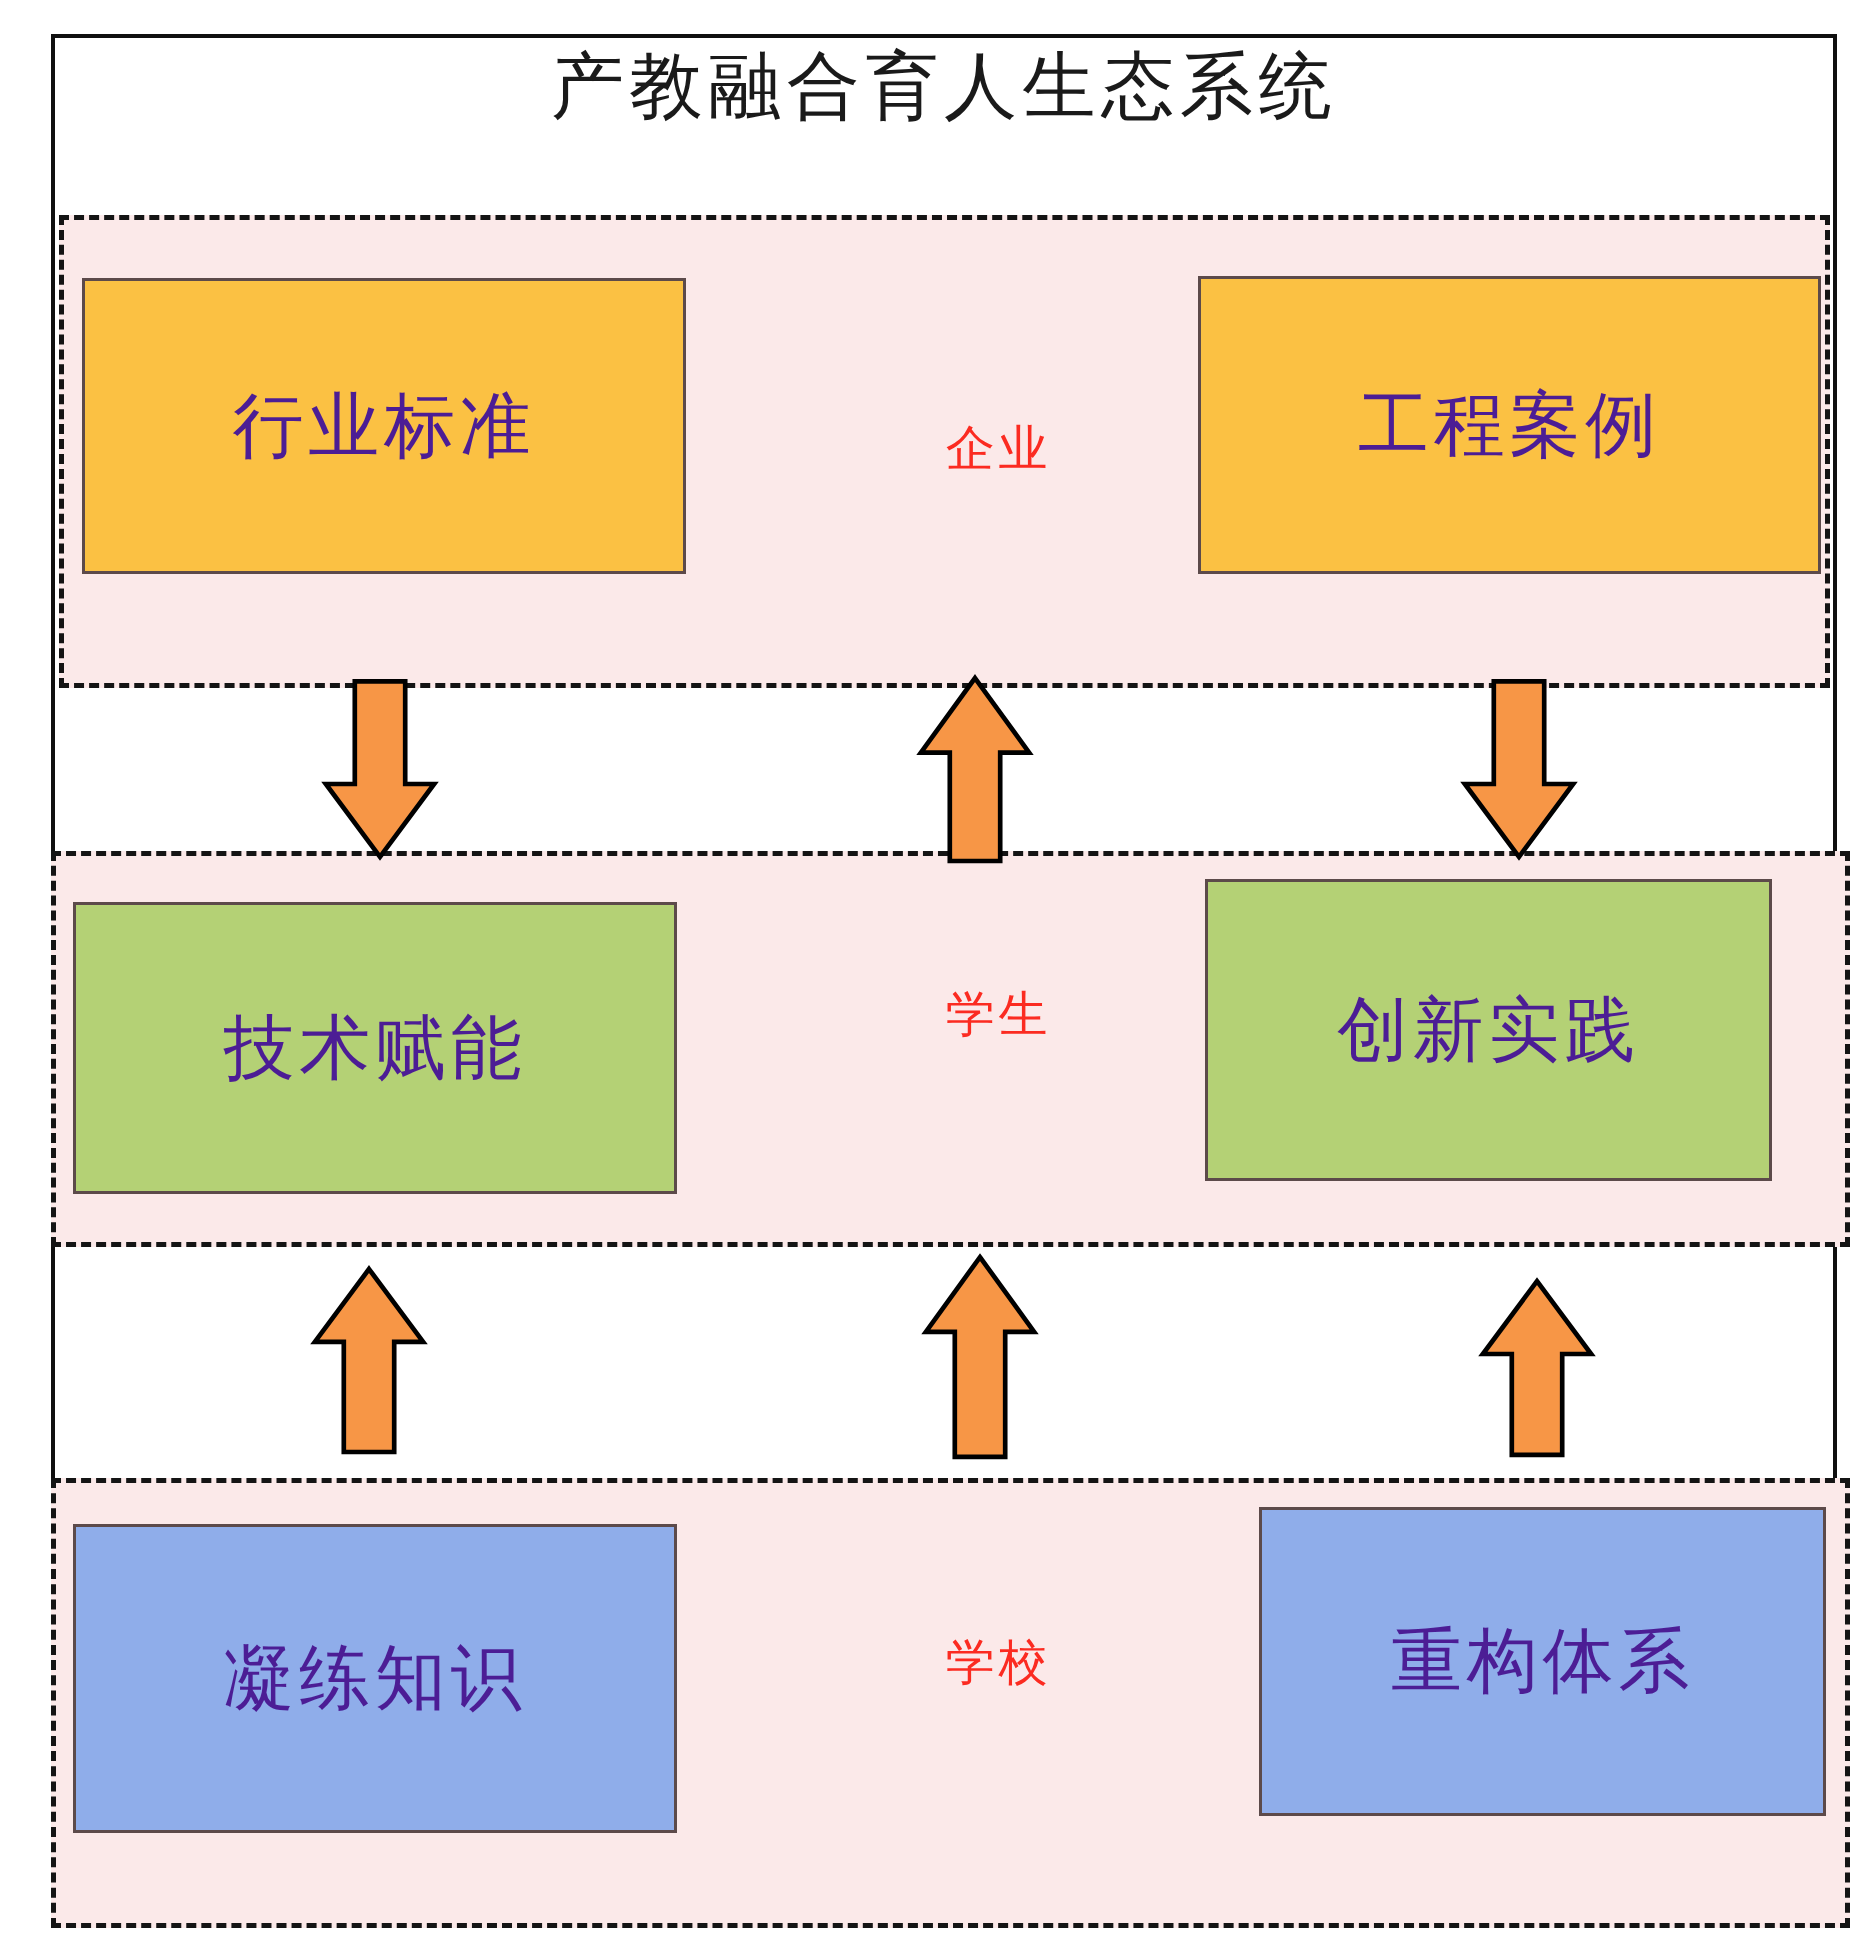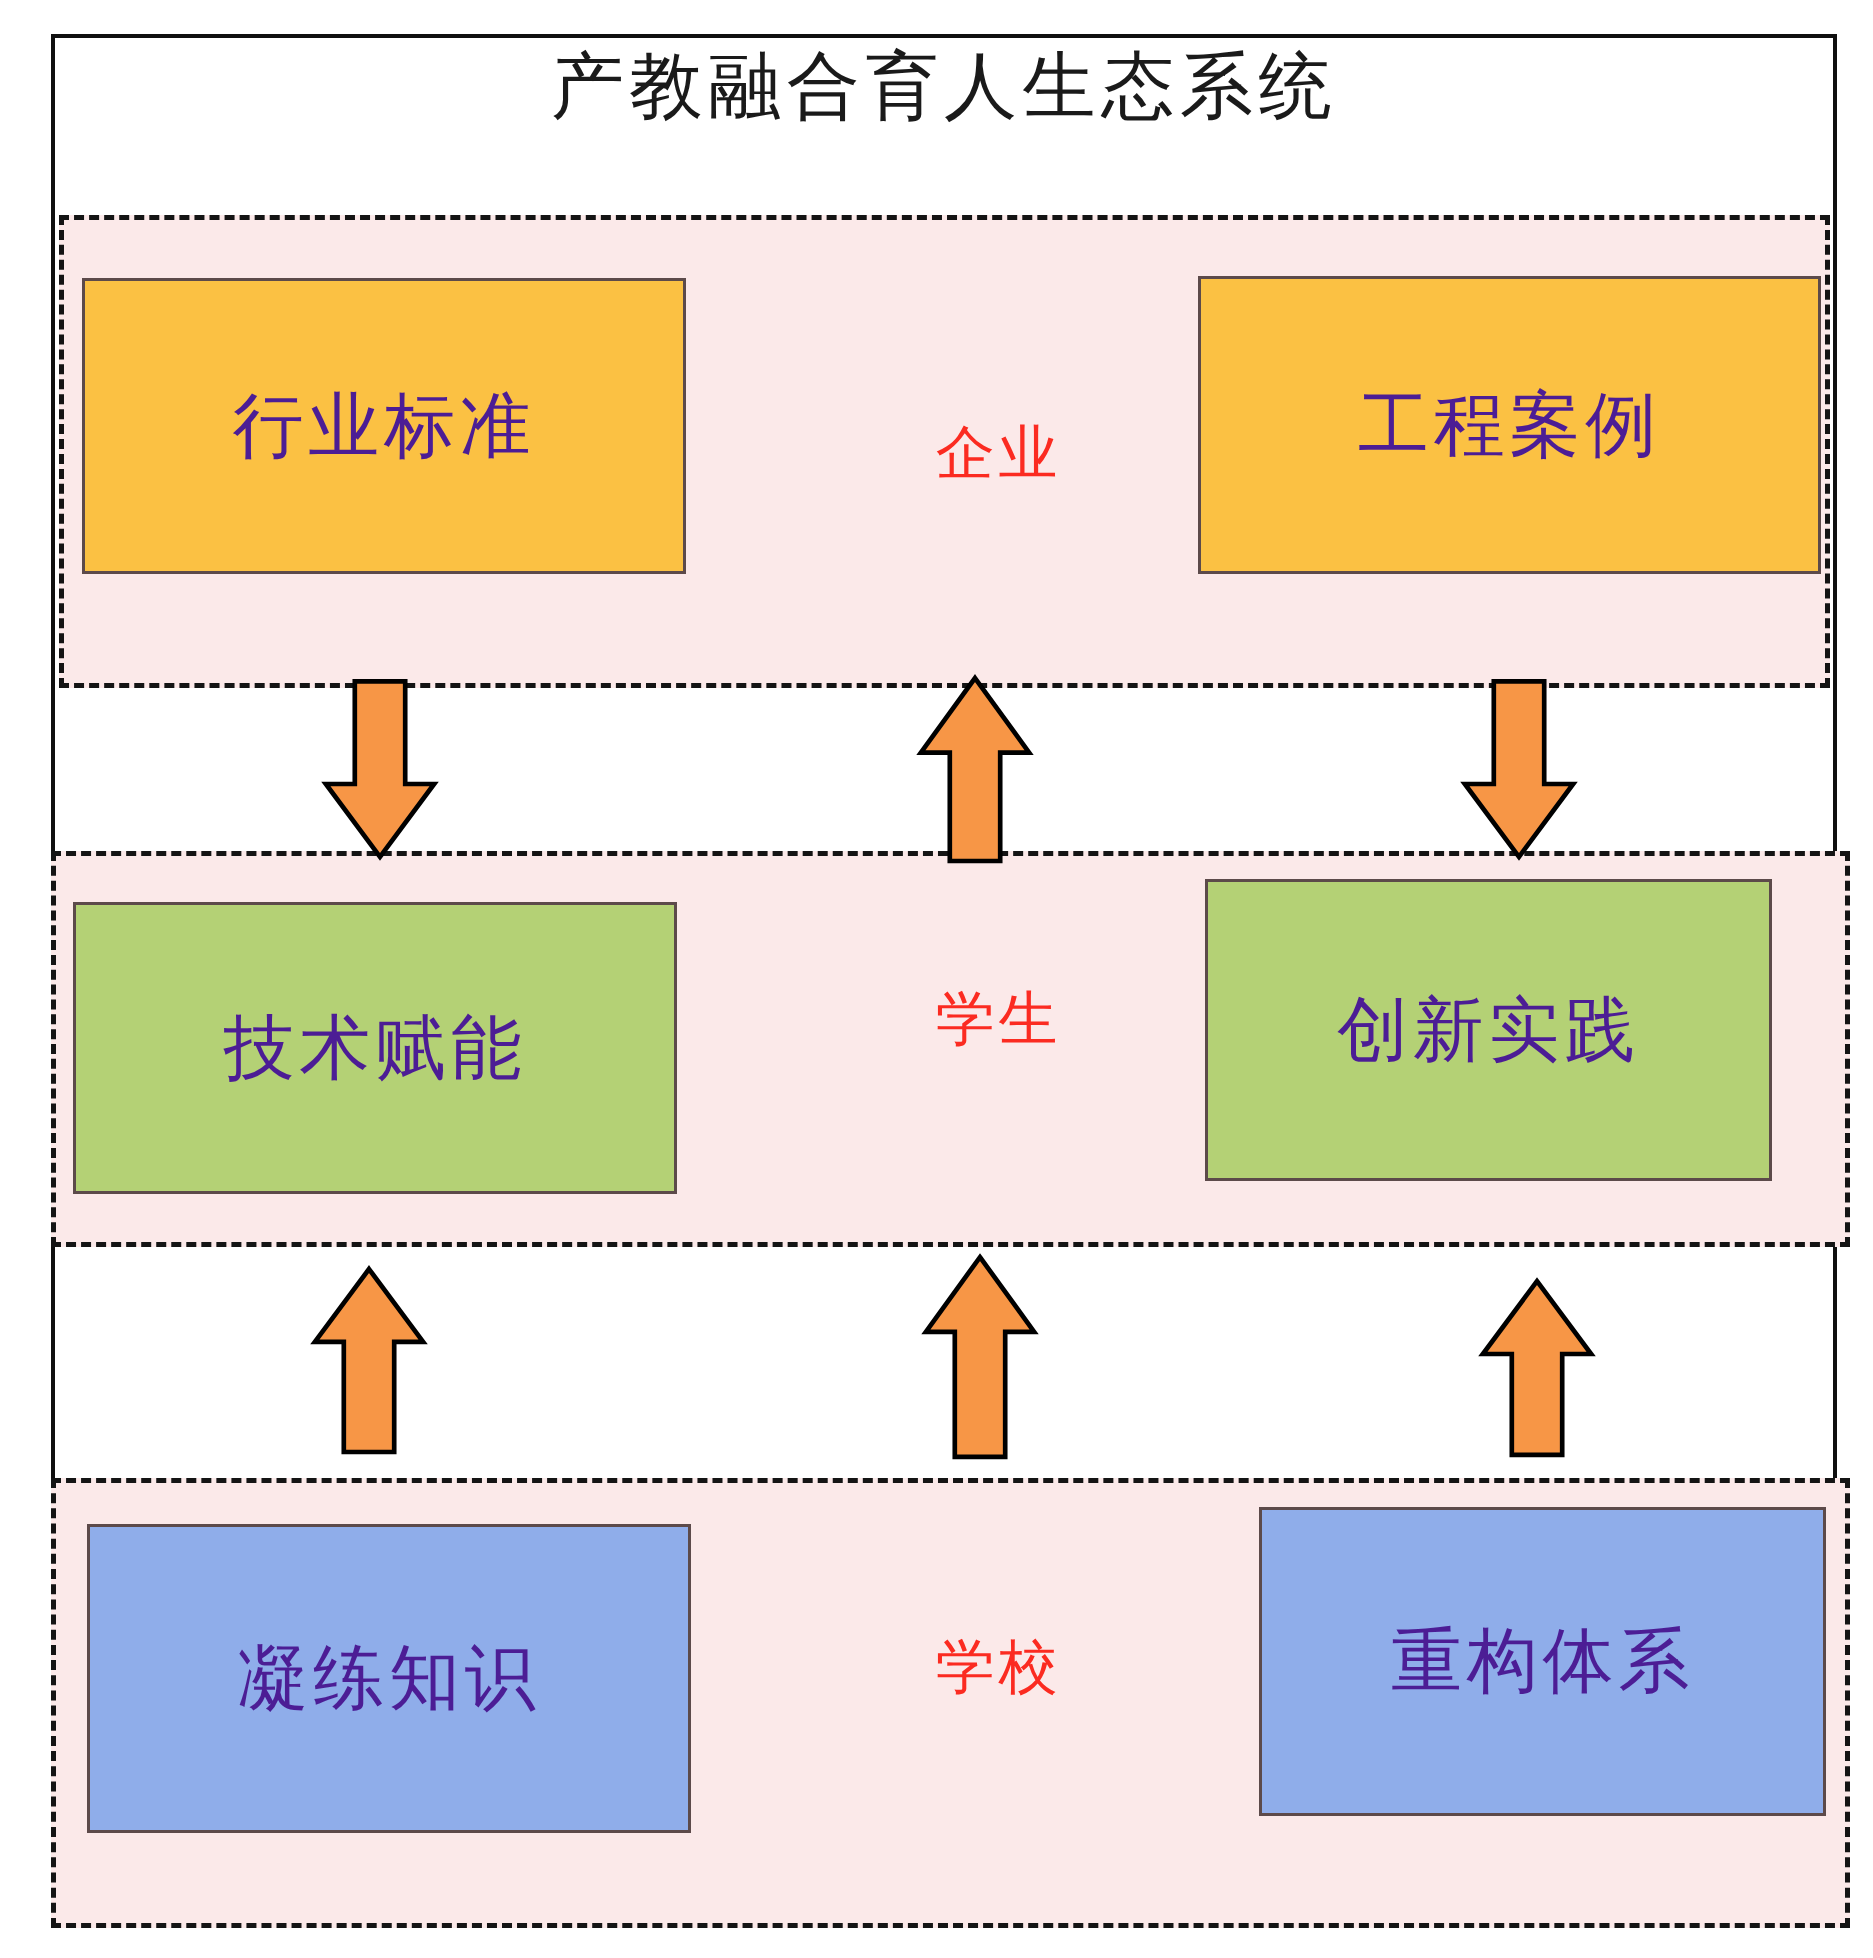--- a/index.html
+++ b/index.html
@@ -71,21 +71,21 @@
     left: 36px;
     top: 1478px;
     width: 1799px;
     height: 450px;
   }
 
   
   .zone-label {
     position: absolute;
     color: #fb2b21;
-    font-size: 59px;
+    font-size: 49px;
     line-height: 1;
     letter-spacing: 3.7px;
     font-family: "Liberation Serif", "DejaVu Serif", serif;
     white-space: nowrap;
     text-align: center;
     width: 281px;
   }
   #label-enterprise { left: 843px; top: 424px; }
   #label-student    { left: 843px; top: 990px; }
   #label-school     { left: 843px; top: 1638px; }
@@ -108,21 +108,21 @@
   .box--yellow { background: #fbc143; }
   .box--green  { background: #b4d175; }
   .box--blue   { background: #8fadea; }
 
   #box-industry-standard { left: 67px;   top: 278px;  width: 604px;  height: 296px; }
   #box-engineering-case  { left: 1183px; top: 276px;  width: 623px;  height: 298px; }
 
   #box-tech-empower      { left: 58px;   top: 902px;  width: 604px;  height: 292px; }
   #box-innovation-prac   { left: 1190px; top: 879px;  width: 567px;  height: 302px; }
 
-  #box-distill-knowledge { left: 72px;   top: 1524px; width: 604px;  height: 309px; }
+  #box-distill-knowledge { left: 58px;   top: 1524px; width: 604px;  height: 309px; }
   #box-rebuild-system    { left: 1244px; top: 1507px; width: 567px;  height: 309px; font-family: Liberation Serif, serif; }
 
   
   .arrow {
     position: absolute;
   }
   .arrow svg { display: block; overflow: visible; }
 </style>
 </head>
 <body>

